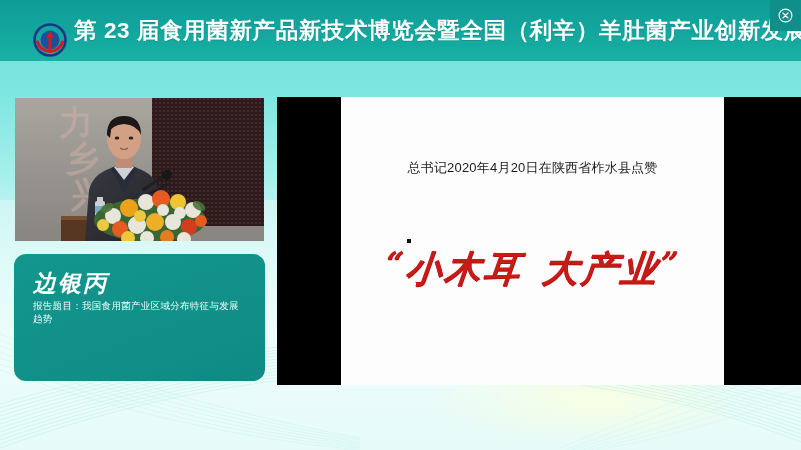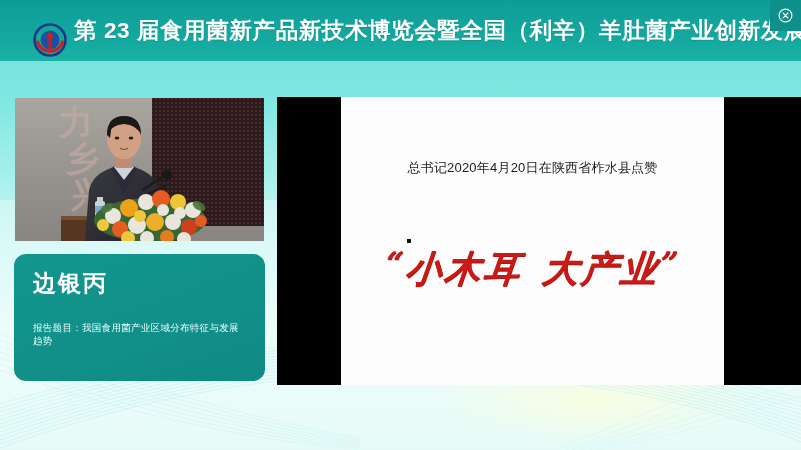--- a/index.html
+++ b/index.html
@@ -74,26 +74,27 @@
     background:linear-gradient(160deg,#12968e 0%, #119089 55%, #0f8a84 100%);
     border-radius:12px;
     padding:17px 19px 0 19px;
     color:#ffffff;
     overflow:hidden;
   }
   .speaker-name{
     font-size:23px; font-weight:bold; letter-spacing:2px;
     line-height:1.1; 
     color:#ffffff;
+    font-style:italic;
   }
   .speaker-role{
     font-size:9.5px; line-height:1.65; color:#eafffb; letter-spacing:.3px;
   }
   .speaker-topic{
-    margin-top:26px; font-size:9.5px; color:#eafffb; letter-spacing:.3px;
+    margin-top:4px; font-size:9.5px; color:#eafffb; letter-spacing:.3px;
   }
 
   
   .slide-area{
     position:absolute; left:277px; top:97px; width:567px; height:288px;
     background:#000000;
   }
   .slide-white{
     position:absolute; left:64px; top:0px; width:383px; height:288px;
     background:#fdfdfd;

